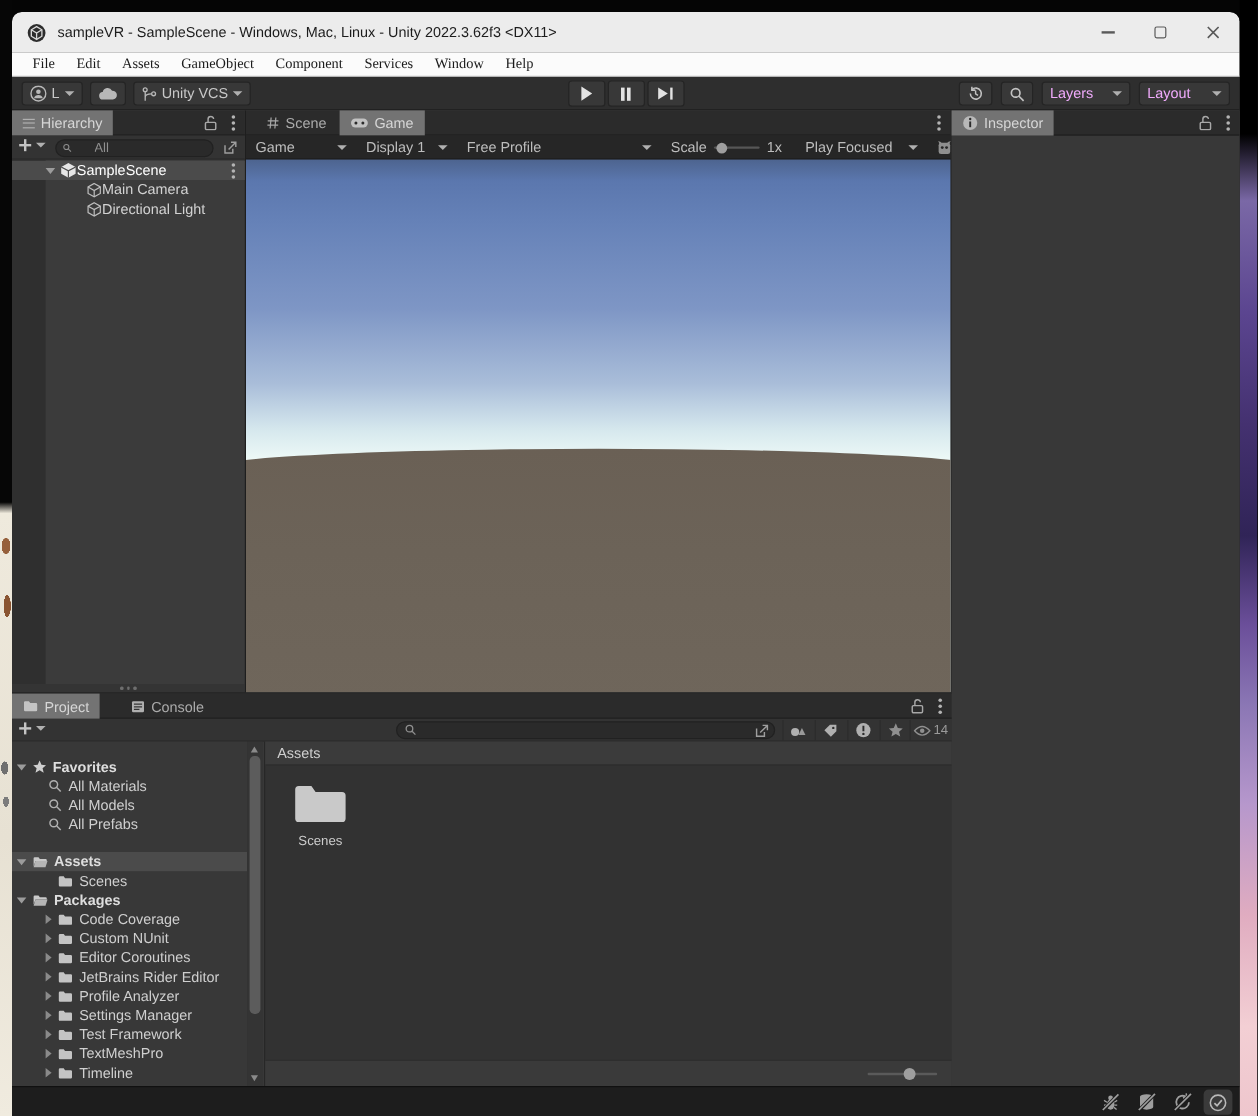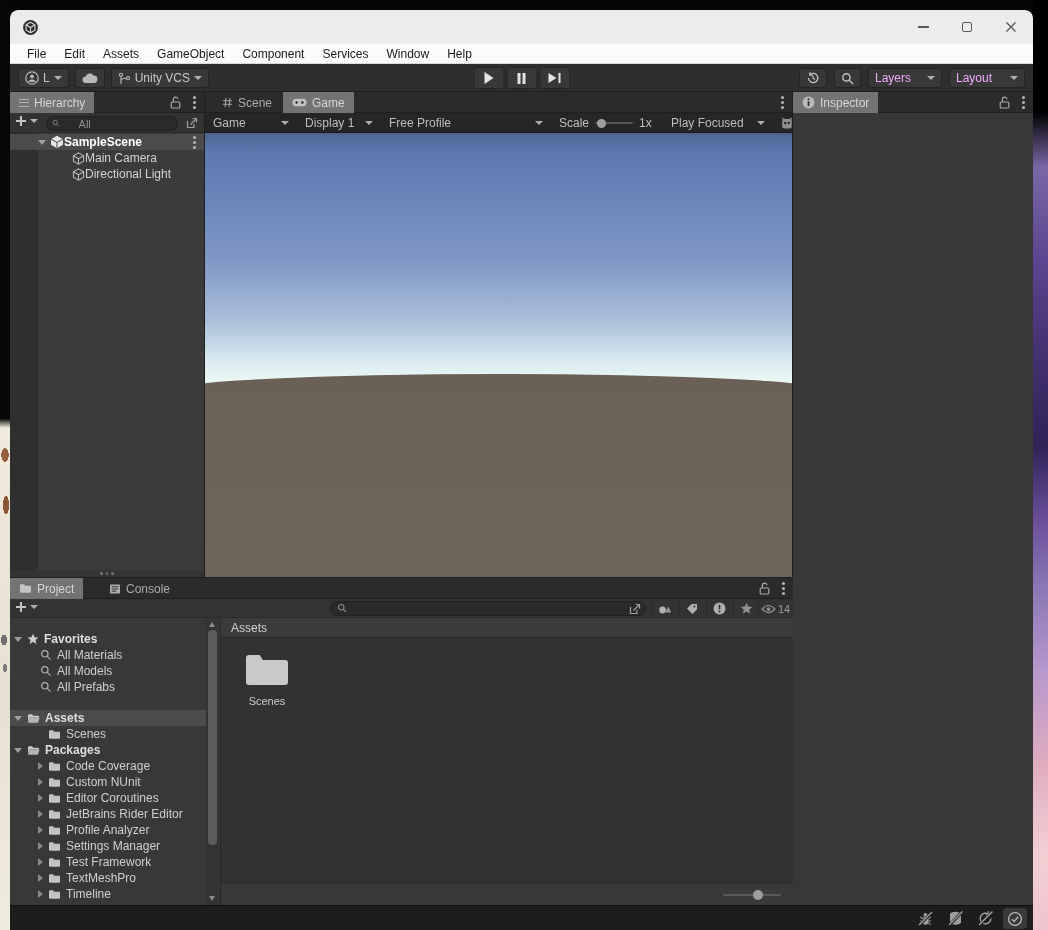--- a/index.html
+++ b/index.html
@@ -25,21 +25,21 @@
   .titlebar{position:absolute;left:0;top:0;right:0;height:34px;background:#ececec;border-radius:8px 8px 0 0;display:flex;align-items:center;}
   .titlebar .appicon{margin-left:12px;width:17px;height:17px;}
   .titlebar .title{margin-left:9px;font-size:12px;color:#1c1c1c;}
   .win-controls{position:absolute;right:0;top:0;height:34px;display:flex;align-items:center;}
   .win-btn{width:44px;height:34px;display:flex;align-items:center;justify-content:center;}
   .glyph-min{width:11px;height:1.5px;background:#5a5a5a;}
   .glyph-max{width:10px;height:10px;border:1.5px solid #5a5a5a;border-radius:2px;}
 
   
   .menubar{position:absolute;left:0;top:34px;right:0;height:20px;background:#fbfbfb;border-bottom:1px solid #dadada;display:flex;align-items:center;padding-left:8px;}
-  .menu-item{padding:0 9px;font-size:12px;color:#1a1a1a;height:100%;display:flex;align-items:center;}
+  .menu-item{padding:0 9px;font-size:12px;color:#1a1a1a;height:100%;display:flex;align-items:center;font-family:Liberation Serif, serif;}
 
   
   .toolbar{position:absolute;left:0;top:54px;right:0;height:28px;background:#2e2e2e;border-bottom:1px solid #1f1f1f;}
   .tb-left{position:absolute;left:8px;top:4px;display:flex;gap:6px;}
   .tb-center{position:absolute;left:50%;top:3px;transform:translateX(-50%);display:flex;gap:2px;}
   .tb-right{position:absolute;right:8px;top:4px;display:flex;gap:7px;align-items:center;}
   .tb-btn{background:#383838;border:1px solid #242424;border-radius:3px;height:20px;display:flex;align-items:center;justify-content:center;gap:4px;padding:0 6px;color:#c8c8c8;font-size:12px;}
   .play-btn{width:31px;height:22px;background:#383838;border:1px solid #242424;border-radius:3px;display:flex;align-items:center;justify-content:center;gap:2px;}
   .tri-play{width:0;height:0;border-top:6px solid rgba(0,0,0,0);border-bottom:6px solid rgba(0,0,0,0);border-left:9px solid #e3e3e3;}
   .bar-pause{width:3px;height:11px;background:#e3e3e3;}
@@ -63,21 +63,21 @@
   .mini-toolbar{position:absolute;left:0;top:21px;right:0;height:20px;background:#333;border-bottom:1px solid #2a2a2a;}
   .plus{position:relative;width:10px;height:10px;}
   .plus:before{content:"";position:absolute;left:4.2px;top:0;width:1.6px;height:10px;background:#c4c4c4;}
   .plus:after{content:"";position:absolute;left:0;top:4.2px;width:10px;height:1.6px;background:#c4c4c4;}
   .addbtn{position:absolute;left:6px;top:3px;display:flex;align-items:center;gap:4px;}
   .searchfield{position:absolute;left:36px;top:3px;height:15px;background:#2a2a2a;border:1px solid #212121;border-radius:8px;display:flex;align-items:center;padding:0 5px;gap:18px;}
   .searchfield input{background:none;border:none;outline:none;color:#cfcfcf;font-size:11px;width:100%;padding:0;}
   .searchfield input::placeholder{color:#8f8f8f;}
   .hier-gutter{position:absolute;left:0;top:41px;bottom:7px;width:28px;background:#2f2f2f;}
   .hrow{position:absolute;left:0;width:100%;height:16px;display:flex;align-items:center;font-size:12px;color:#d2d2d2;}
-  .hrow.sel{background:#4b4b4b;color:#fff;font-weight:700;}
+  .hrow.sel{background:#4b4b4b;color:#fff;font-weight:400;}
   .fold-open{width:0;height:0;border-left:4px solid rgba(0,0,0,0);border-right:4px solid rgba(0,0,0,0);border-top:5px solid #9c9c9c;}
   .fold-closed{width:0;height:0;border-top:4px solid rgba(0,0,0,0);border-bottom:4px solid rgba(0,0,0,0);border-left:5px solid #8a8a8a;}
   .grip{position:absolute;left:0;right:0;bottom:0;height:7px;background:#343434;display:flex;align-items:center;justify-content:center;gap:3px;}
   .grip i{width:2.5px;height:2.5px;border-radius:50%;background:#6e6e6e;}
 
   
   #center{position:absolute;left:195px;top:0;width:588px;height:485px;background:#383838;border-right:1px solid #1e1e1e;}
   .game-toolbar{position:absolute;left:0;top:21px;right:0;height:20px;background:#262626;border-bottom:1px solid #1b1b1b;color:#bdbdbd;font-size:12px;}
   .gt-item{position:absolute;top:0;height:20px;display:flex;align-items:center;gap:6px;padding:0 6px;}
   .slider-track{width:38px;height:2px;background:#565656;border-radius:1px;position:relative;}
@@ -130,20 +130,21 @@
   <div class="wp-right"></div>
 
   <div class="window">
 
     <div class="titlebar">
       <svg class="appicon" viewBox="0 0 17 17">
         <circle cx="8.5" cy="8.5" r="7.4" fill="#2c2c2c"></circle>
         <path d="M8.5 3.2 L12.9 5.8 V11.2 L8.5 13.8 L4.1 11.2 V5.8 Z" fill="none" stroke="#d8d8d8" stroke-width="1.1"></path>
         <path d="M4.1 5.8 L8.5 8.5 L12.9 5.8 M8.5 8.5 V13.8" stroke="#d8d8d8" stroke-width="1.1" fill="none"></path>
       </svg>
+      <span class="title">sampleVR - SampleScene - Windows, Mac, Linux - Unity 2022.3.62f3 &lt;DX11&gt;</span>
       <div class="win-controls">
         <div class="win-btn">
             <div class="glyph-min"></div>
           </div>
         <div class="win-btn">
             <div class="glyph-max"></div>
           </div>
         <div class="win-btn">
           <svg width="12" height="12" viewBox="0 0 12 12">
               <path d="M1.5 1.5 L10.5 10.5 M10.5 1.5 L1.5 10.5" stroke="#5a5a5a" stroke-width="1.4"></path>

